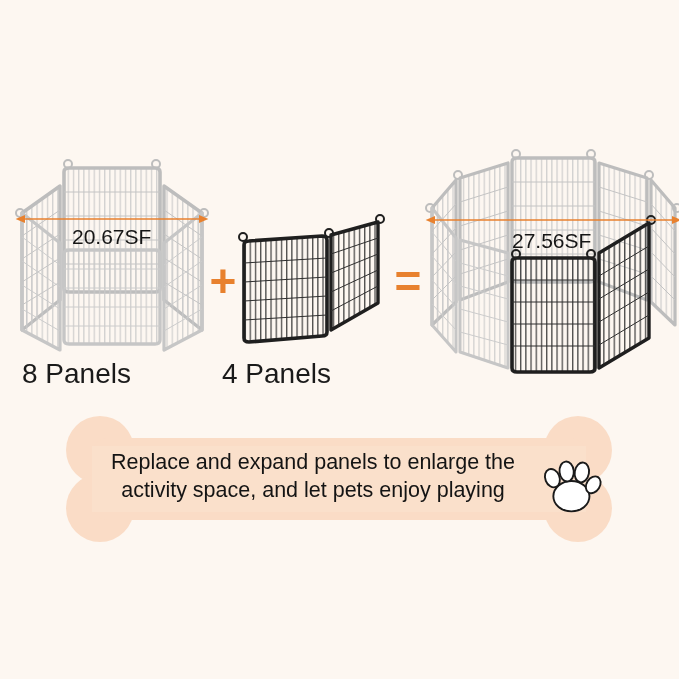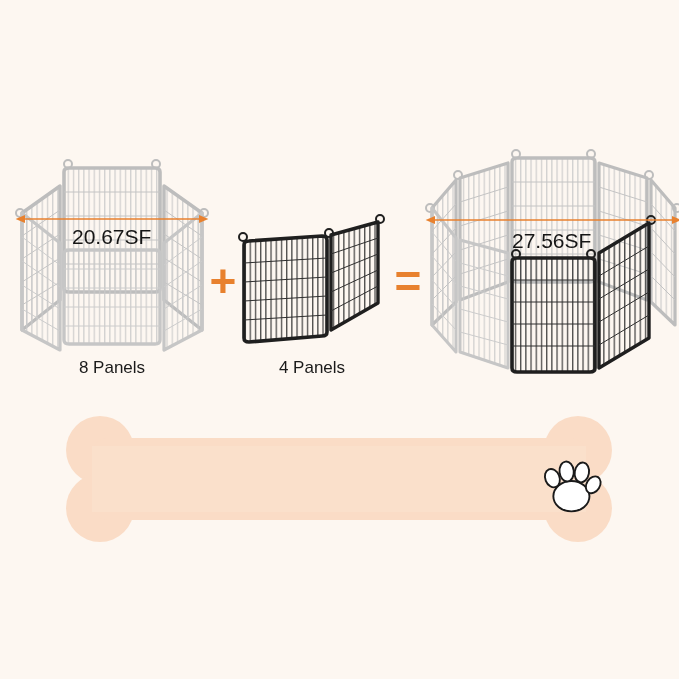--- a/index.html
+++ b/index.html
@@ -21,22 +21,21 @@
     height: 679px;
   }
   .svg-layer {
     position: absolute;
     left: 0; top: 0;
     width: 679px;
     height: 679px;
   }
   .panel-label {
     position: absolute;
-    text-align: center;
-    font-size: 17px;
+    font-size: 28px;
     color: #1a1a1a;
     font-family: "Liberation Sans", sans-serif;
     letter-spacing: 0px;
     white-space: nowrap;
   }
   #label-8 { left: 22px; top: 358px; width: 180px; }
   #label-2 { left: 222px; top: 358px; width: 180px; }
   #label-10 { left: 462px; top: 358px; width: 180px; }
 
   .area-text {
@@ -301,14 +300,18 @@
 
   <div class="area-text" id="area-8">20.67SF</div>
   <div class="area-text" id="area-10">27.56SF</div>
 
   <div class="op-sym" id="plus-sym">+</div>
   <div class="op-sym" id="eq-sym">=</div>
 
   <div class="panel-label" id="label-8">8 Panels</div>
   <div class="panel-label" id="label-2">4 Panels</div>
 
+  <div id="banner-text">
+    <div>Replace and expand panels to enlarge the</div>
+    <div>activity space, and let pets enjoy playing</div>
+  </div>
 
 </div>
 
 </body></html>

